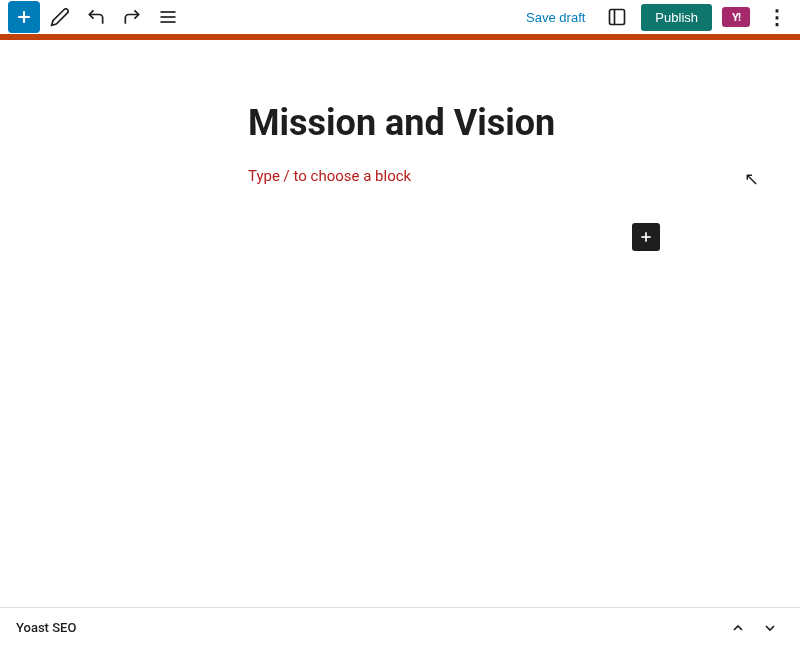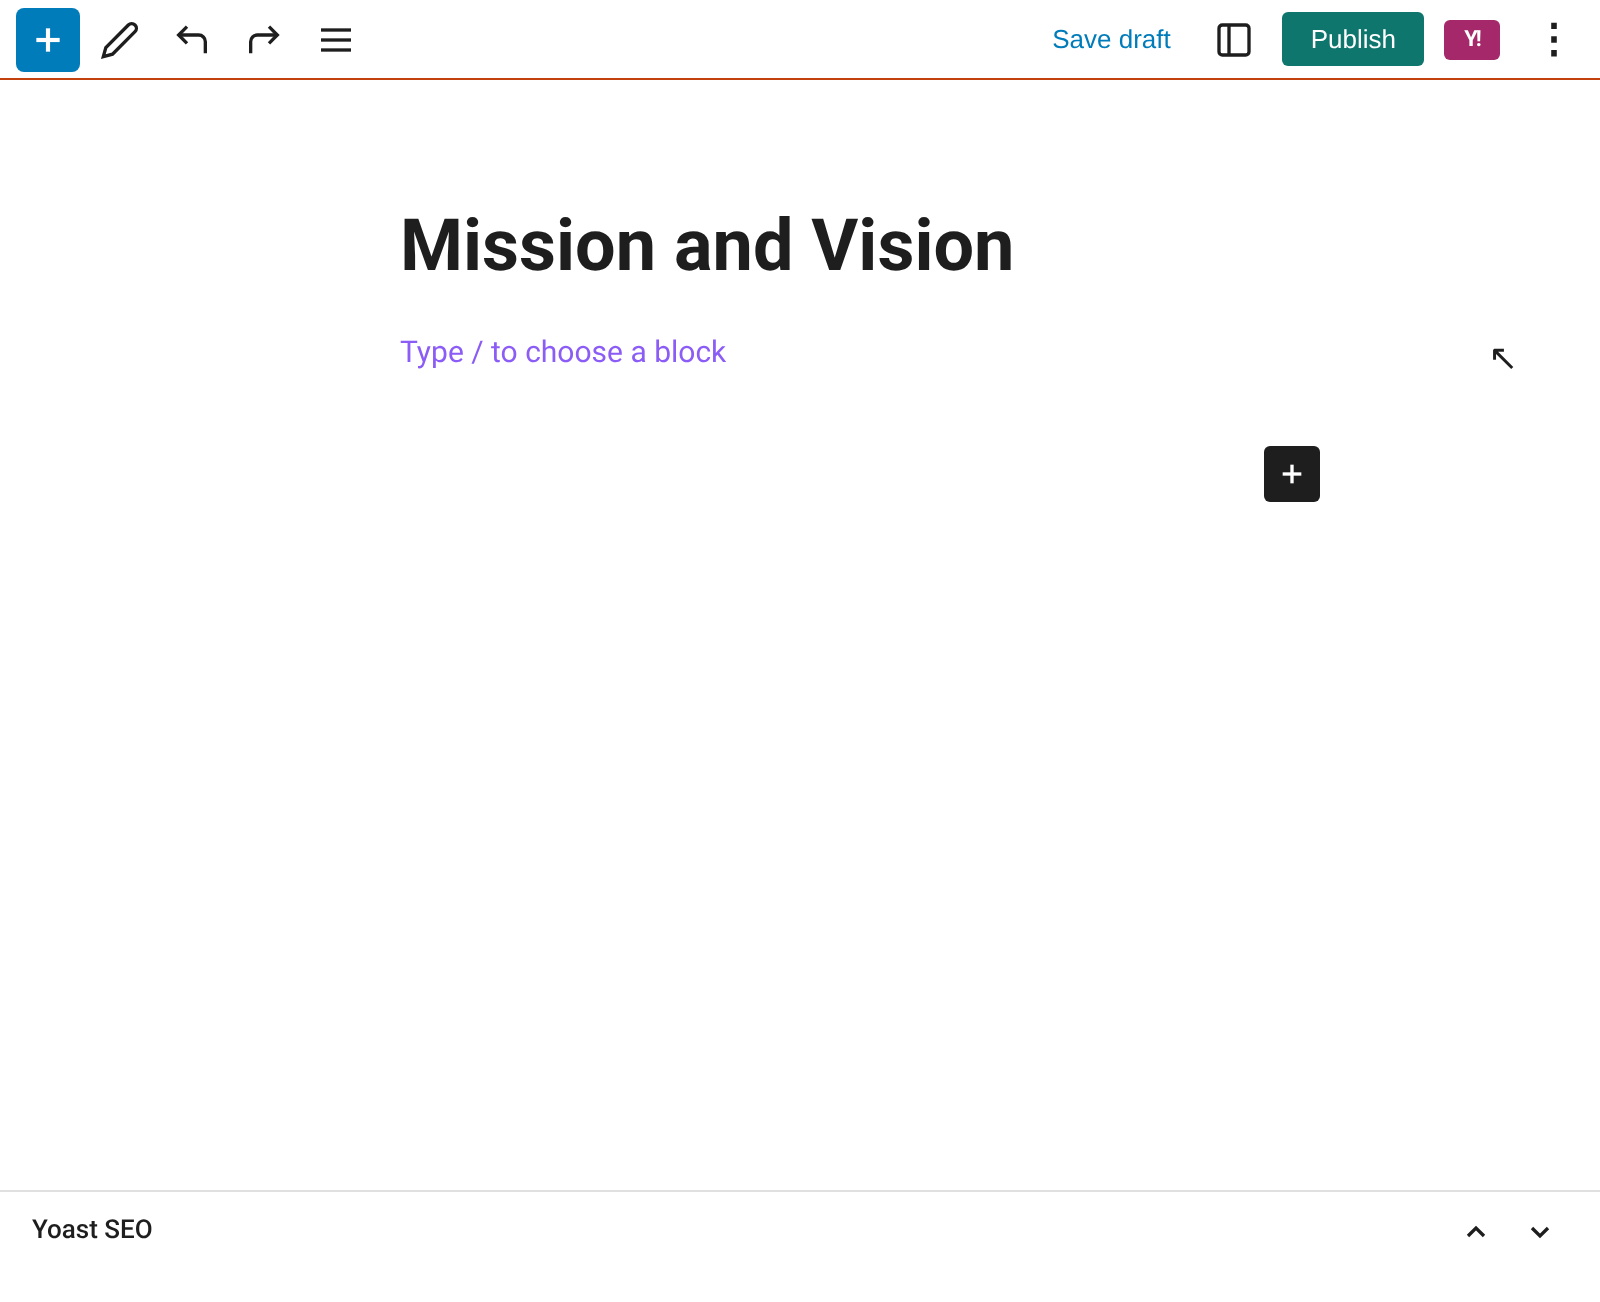--- a/index.html
+++ b/index.html
@@ -16,21 +16,21 @@
       overflow: hidden;
       position: relative;
     }
 
     
     .toolbar {
       display: flex;
       align-items: center;
       height: 40px;
       padding: 0 8px;
-      border-bottom: 1px solid #c2410c;
+      border-bottom: 6px solid #c2410c;
       background: #fff;
       justify-content: space-between;
     }
 
     .toolbar-left {
       display: flex;
       align-items: center;
       gap: 4px;
     }
 
@@ -126,35 +126,36 @@
       font-weight: bold;
       letter-spacing: -1px;
     }
 
     
     .editor-area {
       padding: 60px 200px 60px 200px;
       min-height: calc(651px - 40px - 40px);
       position: relative;
       background: #fff;
+      margin-left: 48px;
     }
 
     .post-title {
       font-size: 36px;
       font-weight: 700;
       color: #1e1e1e;
       border: none;
       outline: none;
       width: 100%;
       margin-bottom: 20px;
       line-height: 1.3;
     }
 
     .block-placeholder {
-      color: #8b5cf6;
+      color: #b91c1c;
       font-size: 15px;
       cursor: text;
     }
 
     .add-block-btn {
       position: absolute;
       right: 140px;
       top: 183px;
       width: 28px;
       height: 28px;
@@ -176,21 +177,21 @@
       top: 128px;
       right: 46px;
       width: 10px;
       height: 16px;
       pointer-events: none;
     }
 
     
     .bottom-bar {
       position: absolute;
-      bottom: 16px;
+      bottom: 4px;
       left: 0;
       right: 0;
       height: 40px;
       background: #fff;
       border-top: 1px solid #e0e0e0;
       display: flex;
       align-items: center;
       padding: 0 16px;
       justify-content: space-between;
     }

